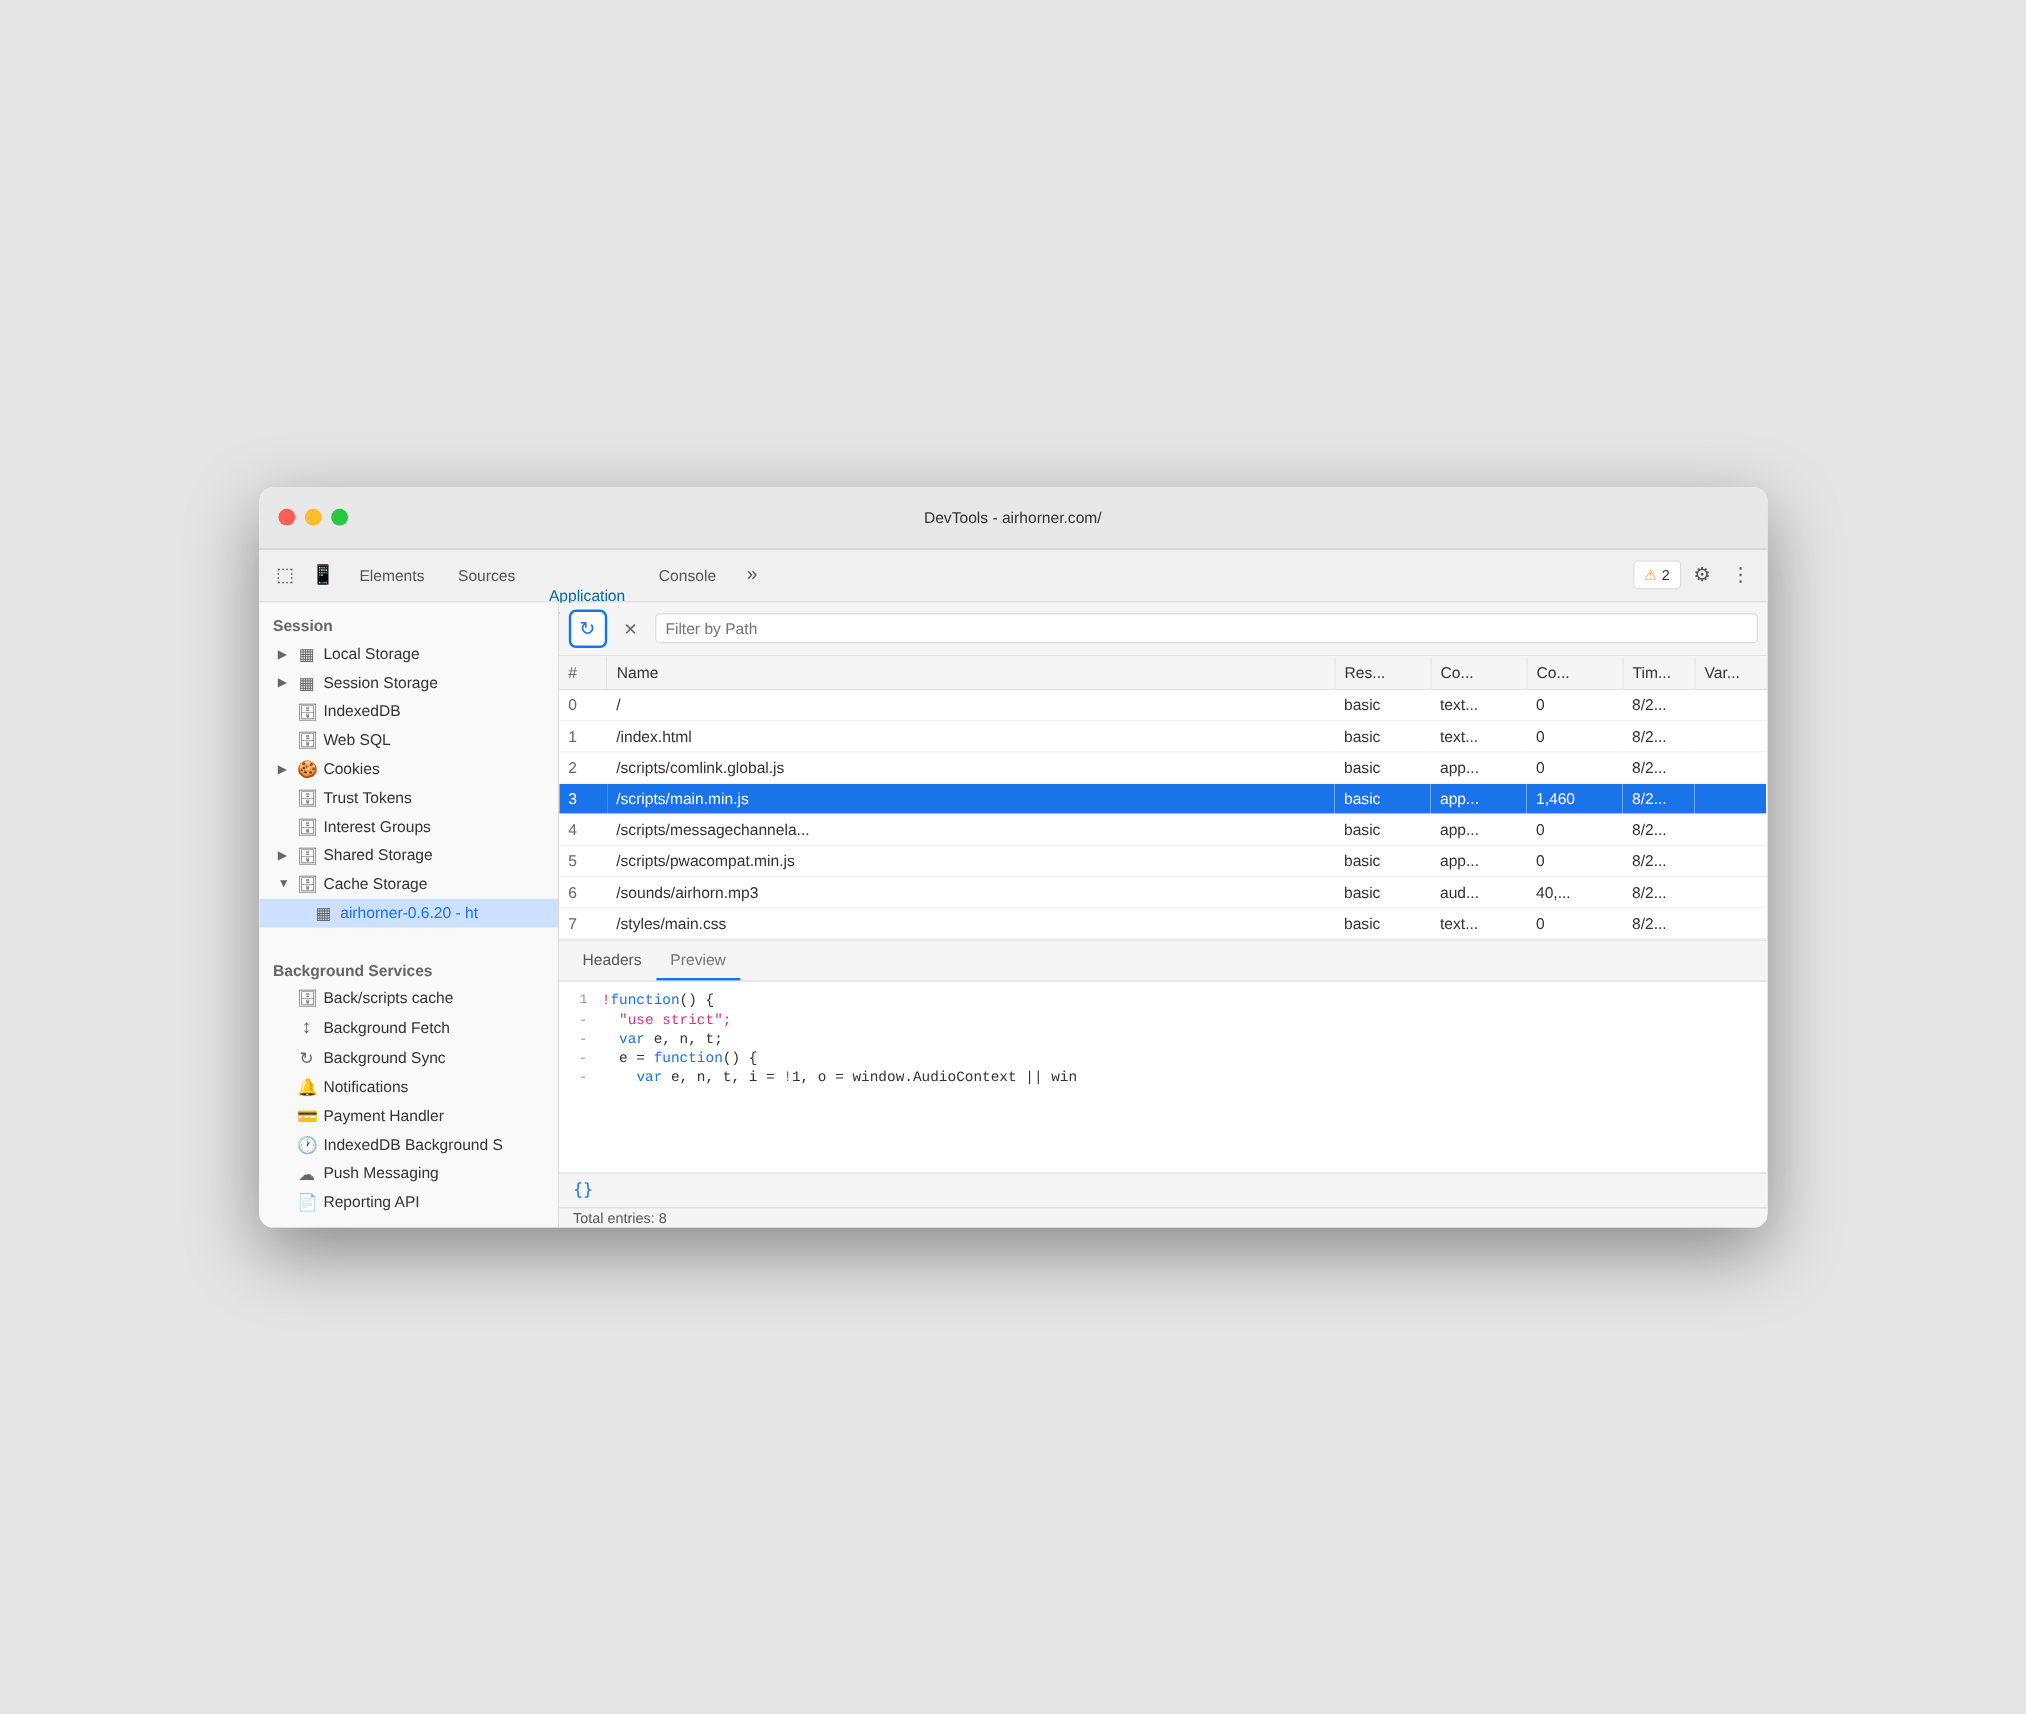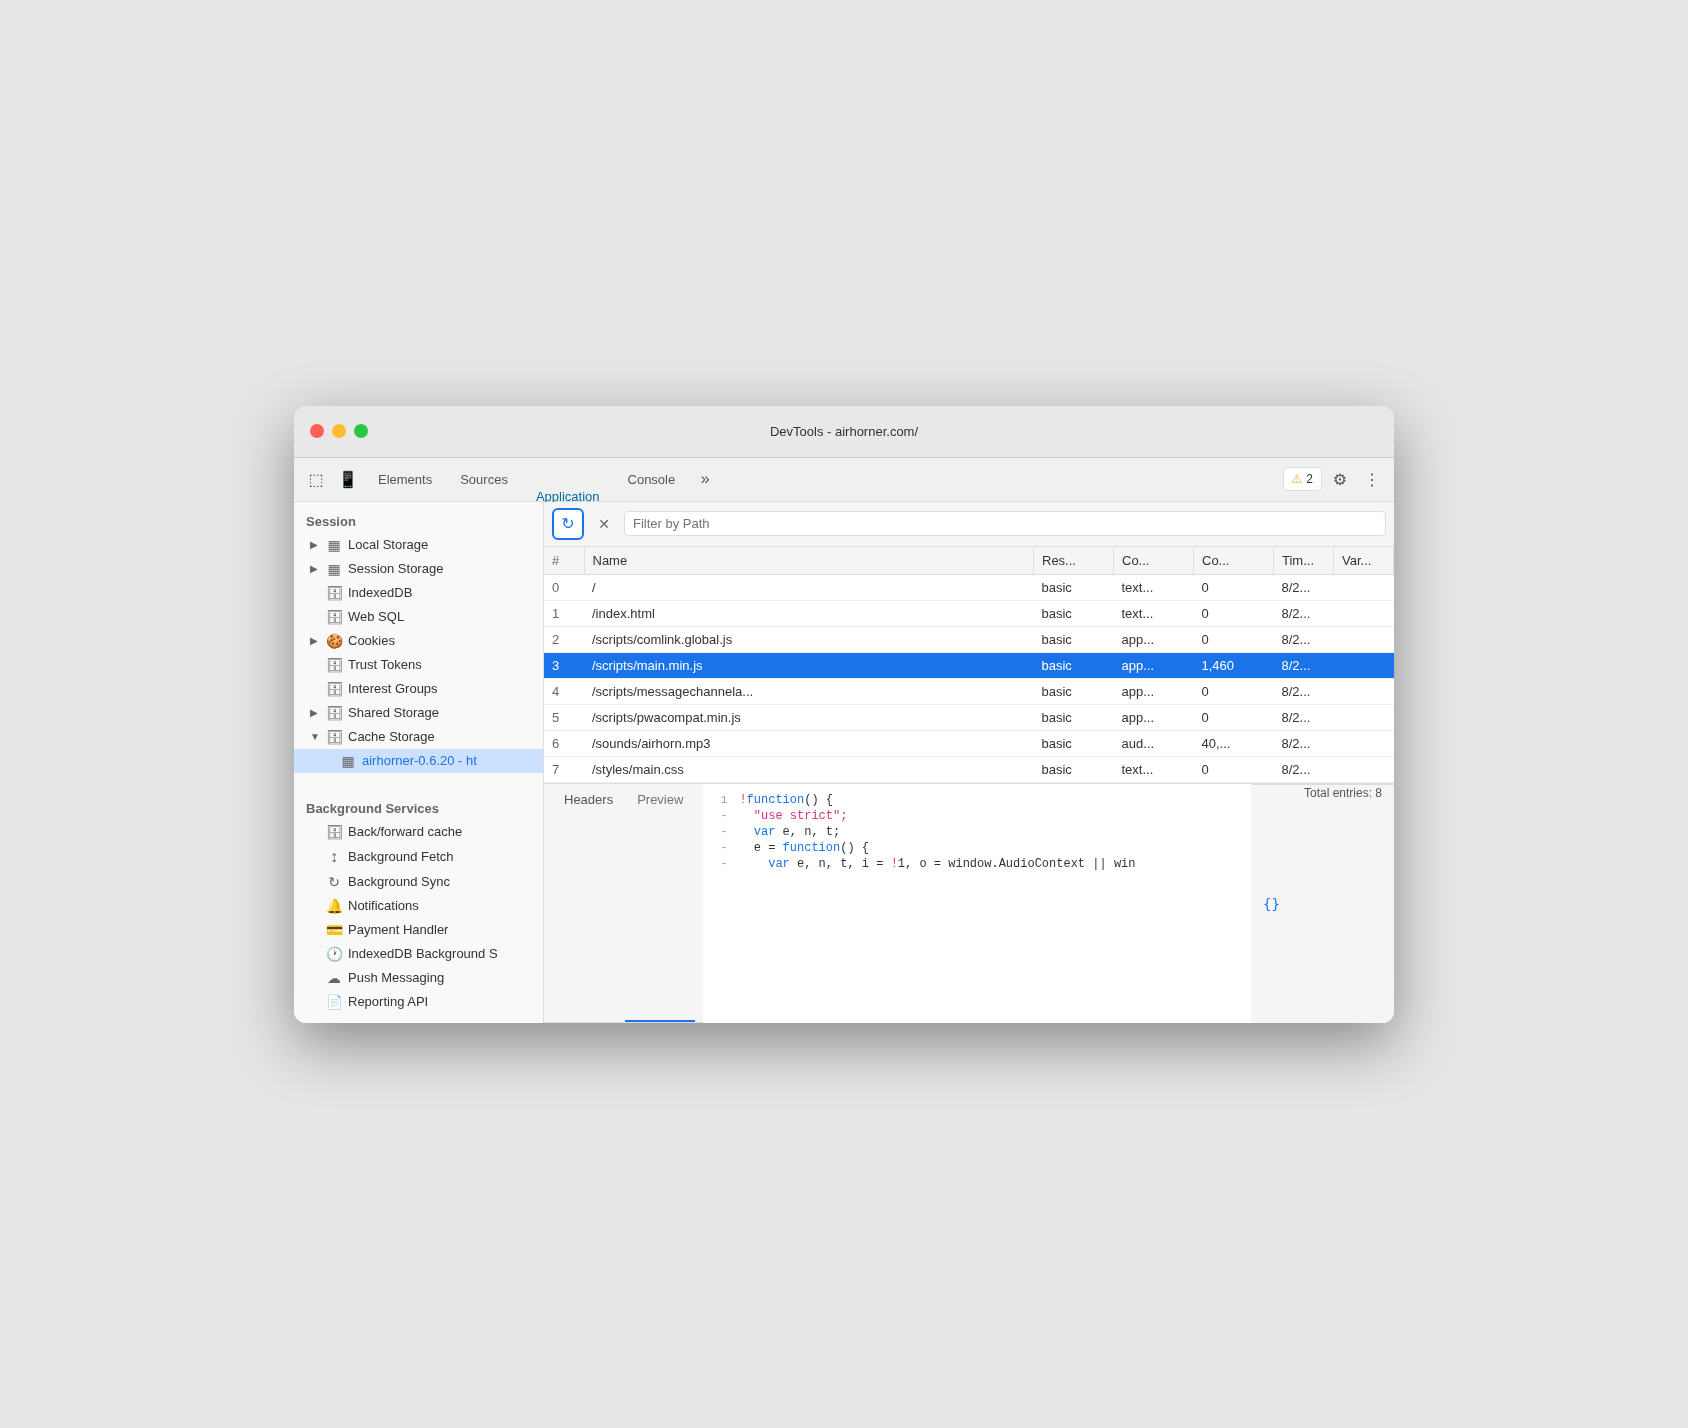--- a/index.html
+++ b/index.html
@@ -6,21 +6,21 @@
     body {
       font-family: -apple-system, BlinkMacSystemFont, 'Helvetica Neue', Arial, sans-serif;
       background: #e5e5e5;
       display: flex;
       justify-content: center;
       align-items: center;
       min-height: 100vh;
       font-size: 13px;
     }
     .window {
-      width: 1100px;
+      width: 1257px;
       background: #f5f5f5;
       border-radius: 12px;
       box-shadow: 0 20px 60px rgba(0,0,0,0.4);
       overflow: hidden;
     }
     
     .title-bar {
       background: #e8e8e8;
       height: 52px;
       display: flex;
@@ -236,20 +236,21 @@
     .col-co1 { width: 80px; }
     .col-co2 { width: 80px; }
     .col-tim { width: 60px; }
     .col-var { width: 60px; }
     
     .bottom-panel {
       border-top: 1px solid #ddd;
       background: #fff;
       height: 240px;
       display: flex;
+      flex-direction: column;
     }
     .bottom-tabs {
       display: flex;
       border-bottom: 1px solid #ddd;
       background: #f5f5f5;
       padding: 0 8px;
     }
     .bottom-tab {
       padding: 8px 12px;
       font-size: 13px;
@@ -401,21 +402,21 @@
         <span>airhorner-0.6.20 - ht</span>
       </div>
 
       <div class="sidebar-divider"></div>
 
       <div class="sidebar-section-title">Background Services</div>
 
       <div class="sidebar-item">
         <span class="arrow" style="width:10px"></span>
         <span class="icon">🗄</span>
-        <span>Back/forward cache</span>
+        <span>Back/scripts cache</span>
       </div>
       <div class="sidebar-item">
         <span class="arrow" style="width:10px"></span>
         <span class="icon" style="font-size:16px">↕</span>
         <span>Background Fetch</span>
       </div>
       <div class="sidebar-item">
         <span class="arrow" style="width:10px"></span>
         <span class="icon">↻</span>
         <span>Background Sync</span>

